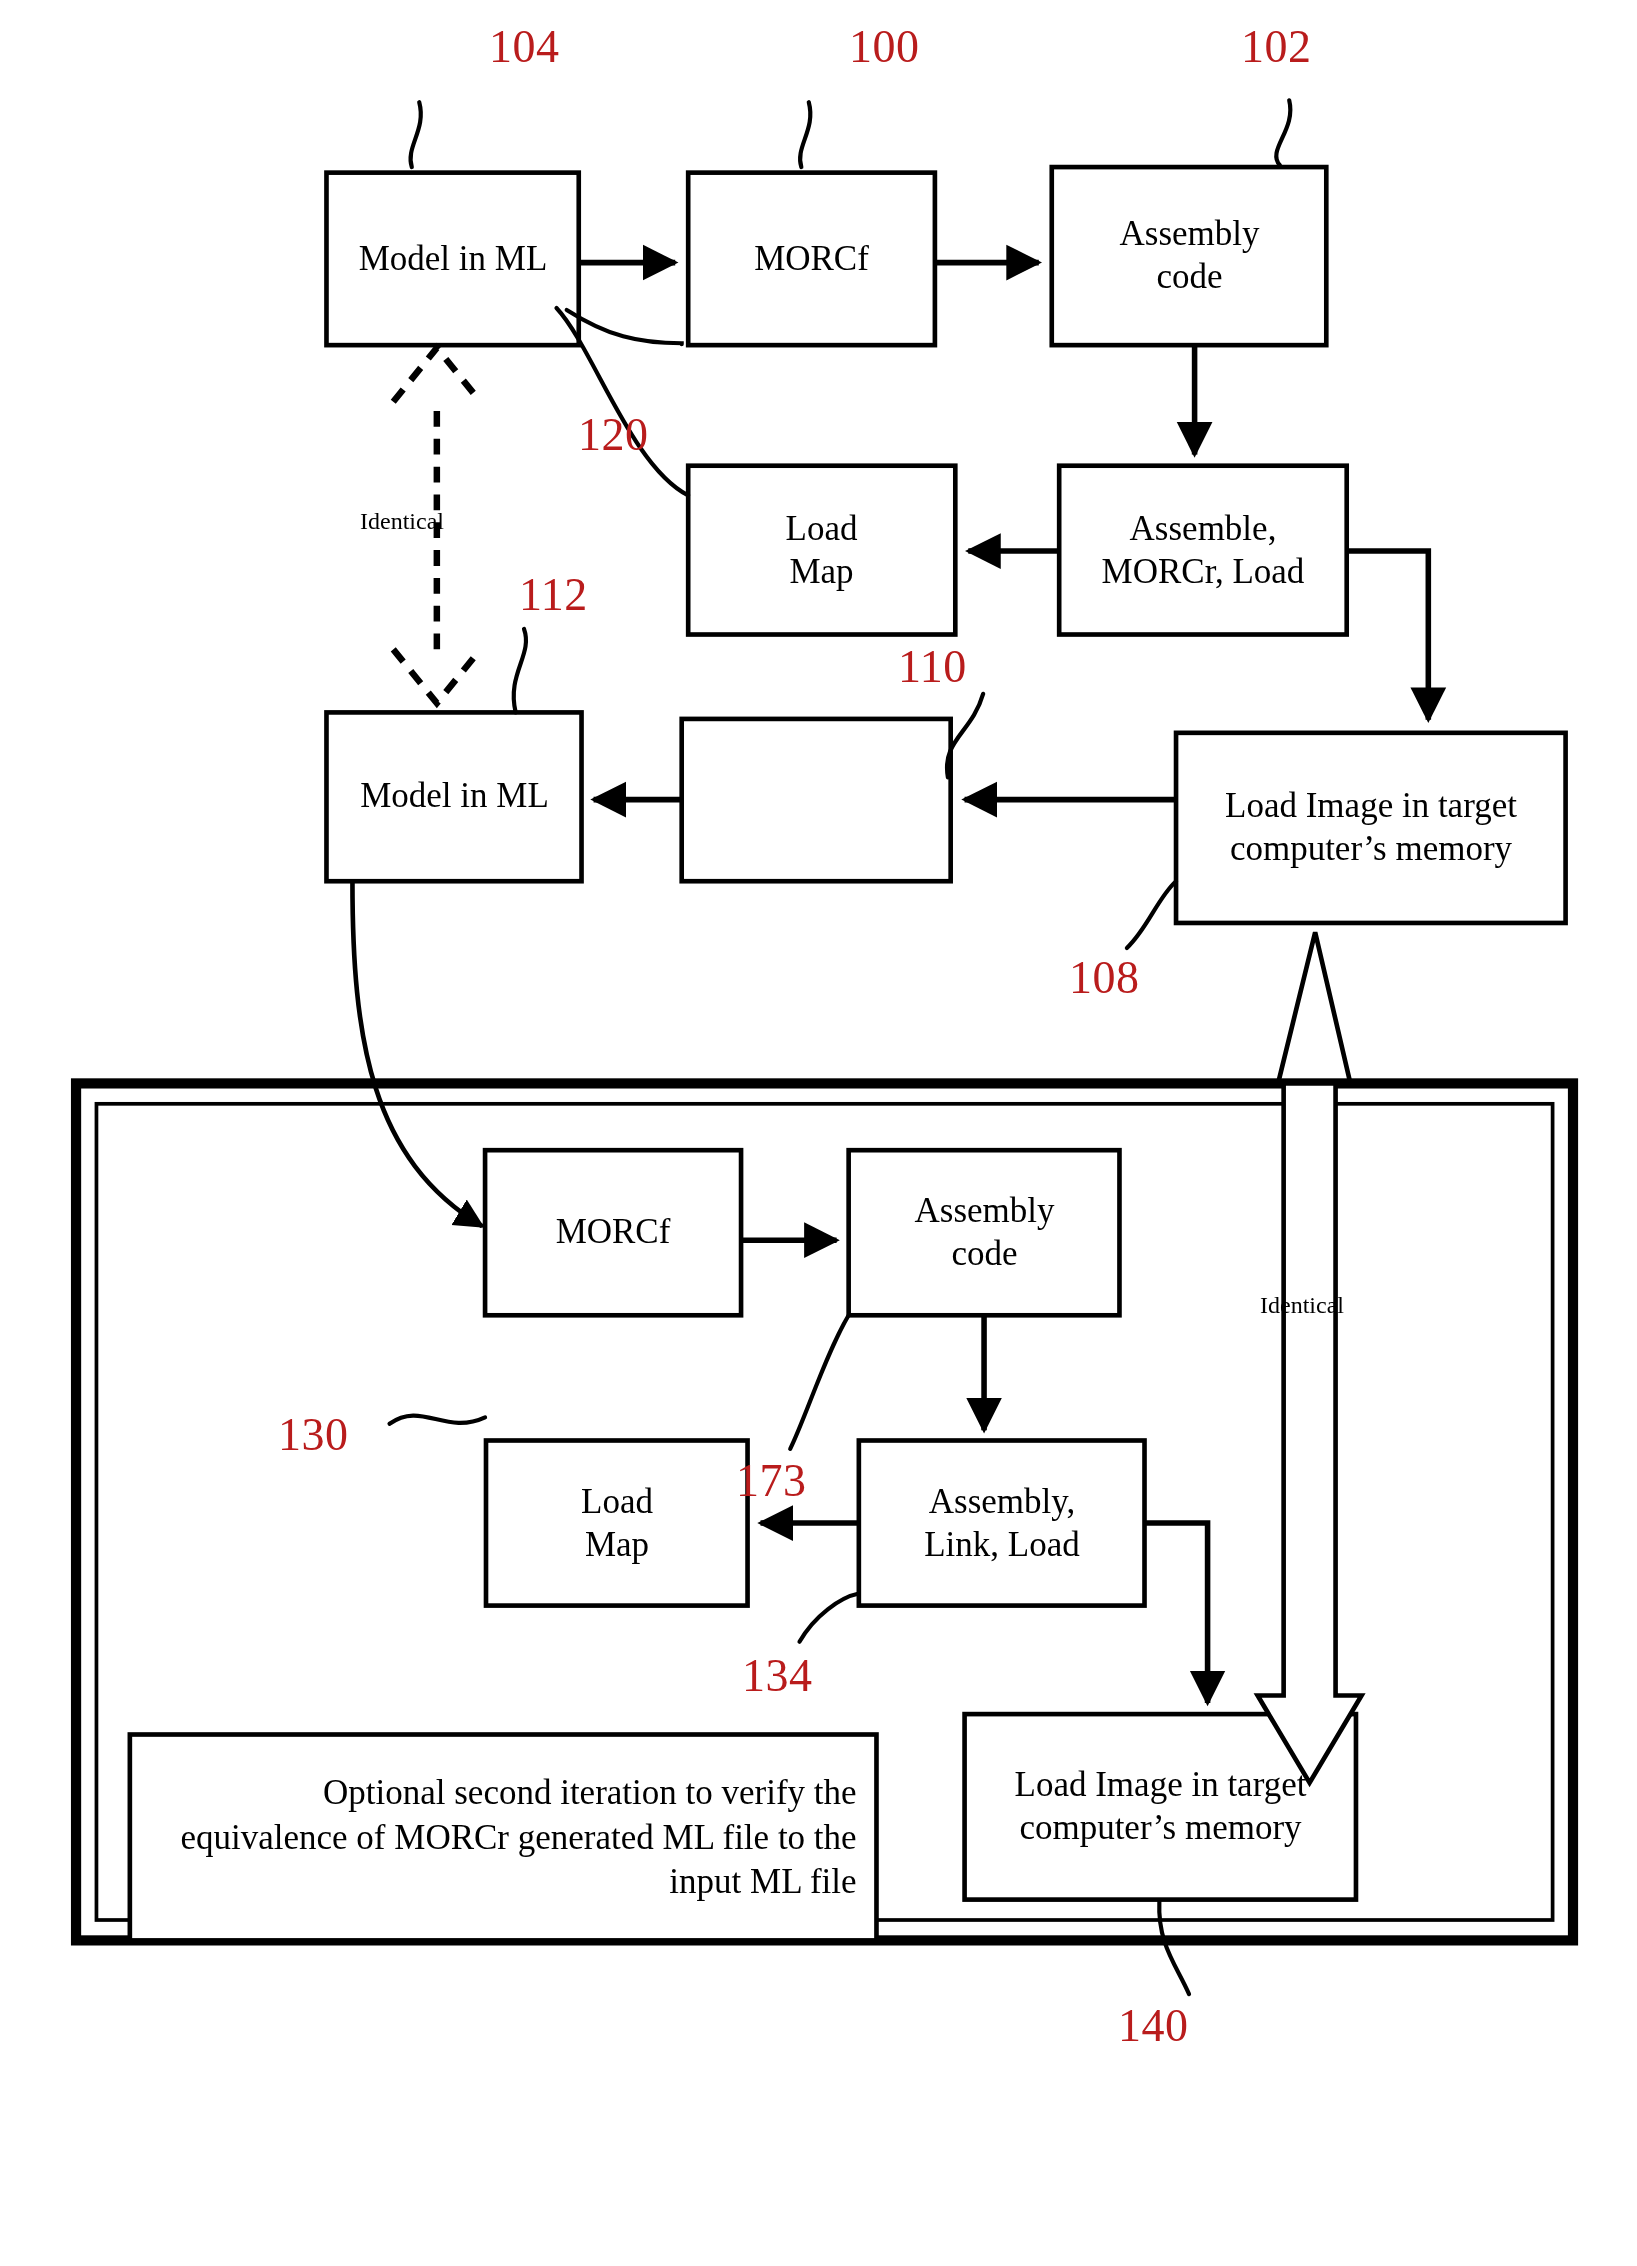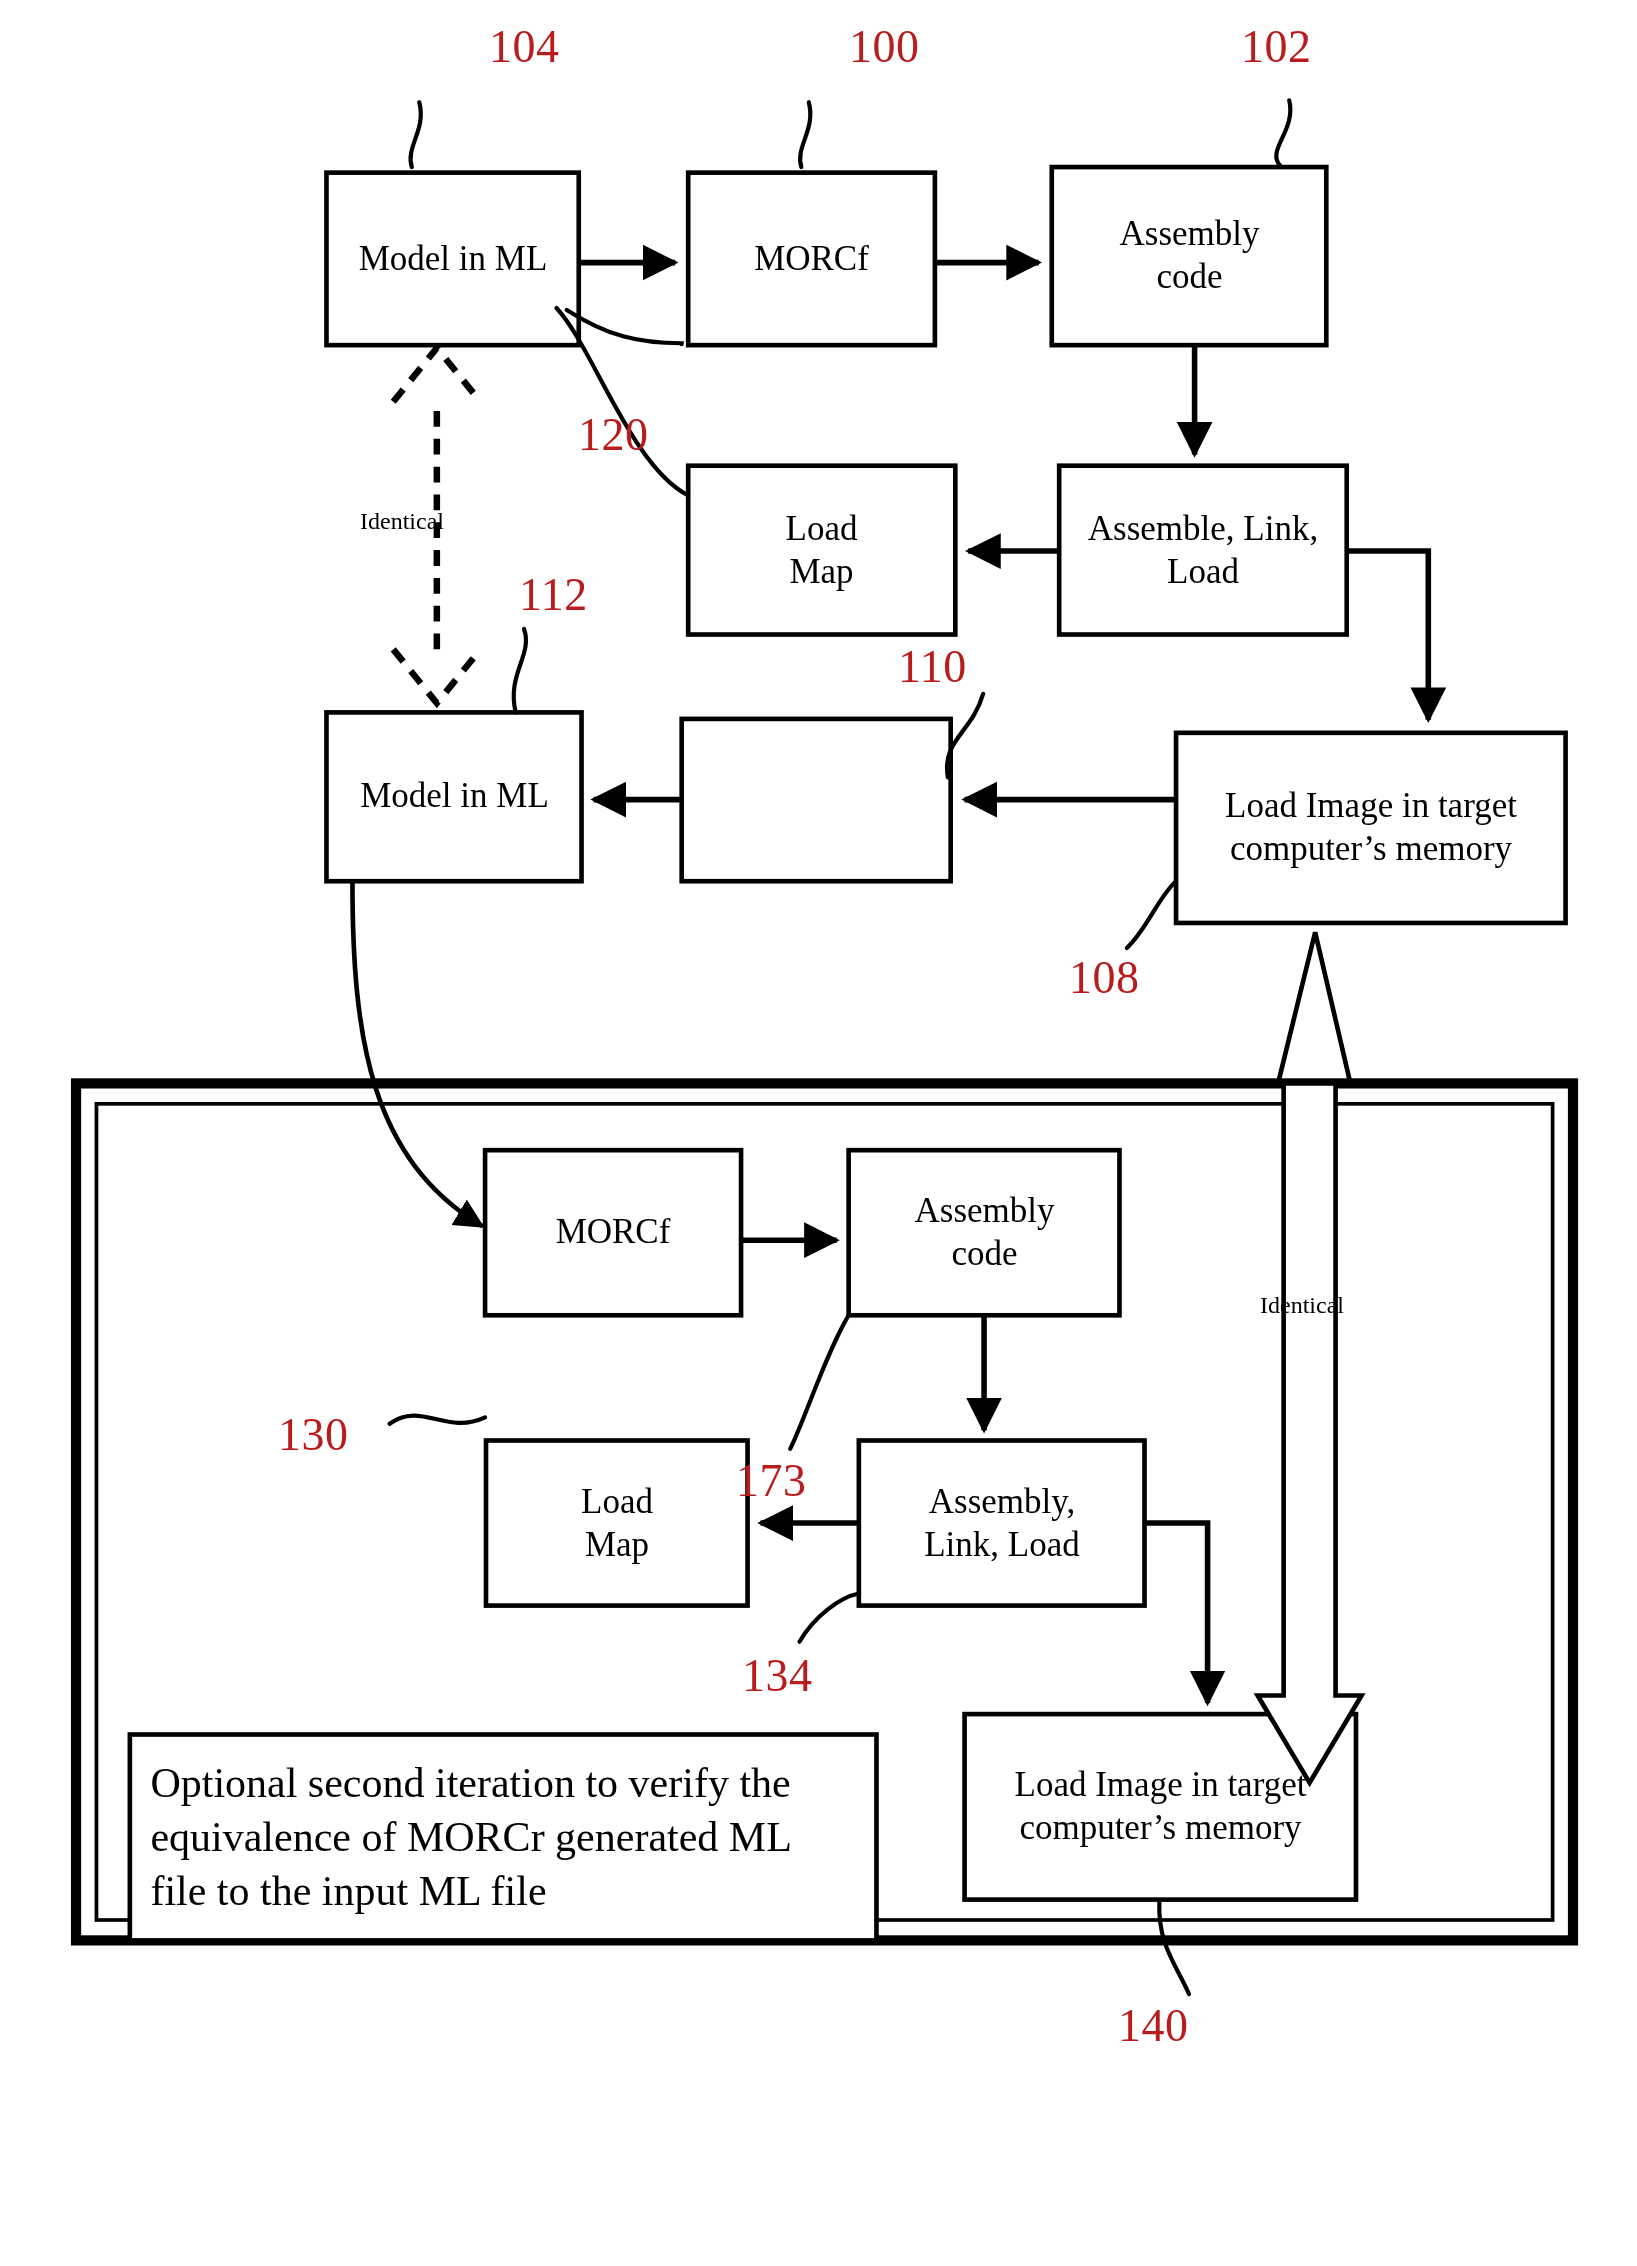--- a/index.html
+++ b/index.html
@@ -88,23 +88,23 @@
     position: absolute;
     color: #000000;
     font-size: 24px;
     white-space: nowrap;
   }
   .note-box-label {
     position: absolute;
     display: flex;
     align-items: center;
     justify-content: center;
-    text-align: left;
+    text-align: right;
     color: #000000;
-    font-size: 42px;
+    font-size: 35px;
     line-height: 1.28;
     padding: 0 20.4px;
     box-sizing: border-box;
     pointer-events: none;
   }
 </style>
 </head>
 <body>
 
 <div id="canvas">
@@ -177,21 +177,21 @@
     <path class="hollow" d="M 1384 1828 L 1384 1168 L 1440 1168 L 1440 1828 L 1468 1828 L 1412 1922 L 1356 1828 Z"></path>
 
     <path class="conn-thin" d="M 1378 1168 L 1418 1005 L 1456 1168"></path>
   </svg>
 
   <div class="box-label" style="left:327px; top:173px; width:252px; height:173px;">Model in ML</div>
   <div class="box-label" style="left:688px; top:173px; width:247px; height:173px;">MORCf</div>
   <div class="box-label" style="left:1052px; top:167px; width:275px; height:178px; padding:0 52px; box-sizing:border-box;">Assembly code</div>
 
   <div class="box-label" style="left:688px; top:466px; width:267px; height:169px; padding:0 78px; box-sizing:border-box;">Load Map</div>
-  <div class="box-label" style="left:1059px; top:466px; width:288px; height:169px; padding:0 26px; box-sizing:border-box;">Assemble, Link, Load</div>
+  <div class="box-label" style="left:1059px; top:466px; width:288px; height:169px; padding:0 26px; box-sizing:border-box;">Assemble, MORCr, Load</div>
 
   <div class="box-label" style="left:327px; top:712px; width:255px; height:169px;">Model in ML</div>
   <div class="box-label" style="left:1176px; top:733px; width:390px; height:190px; padding:0 20.4px; box-sizing:border-box;">Load Image in target computer’s memory</div>
 
   <div class="box-label" style="left:485px; top:1150px; width:256px; height:165px;">MORCf</div>
   <div class="box-label" style="left:849px; top:1150px; width:271px; height:165px; padding:0 48px; box-sizing:border-box;">Assembly code</div>
   <div class="box-label" style="left:486px; top:1441px; width:262px; height:165px; padding:0 76px; box-sizing:border-box;">Load Map</div>
   <div class="box-label" style="left:859px; top:1441px; width:286px; height:165px; padding:0 28px; box-sizing:border-box;">Assembly, Link, Load</div>
   <div class="box-label" style="left:965px; top:1714px; width:391px; height:186px; padding:0 22px; box-sizing:border-box;">Load Image in target computer’s memory</div>
 

